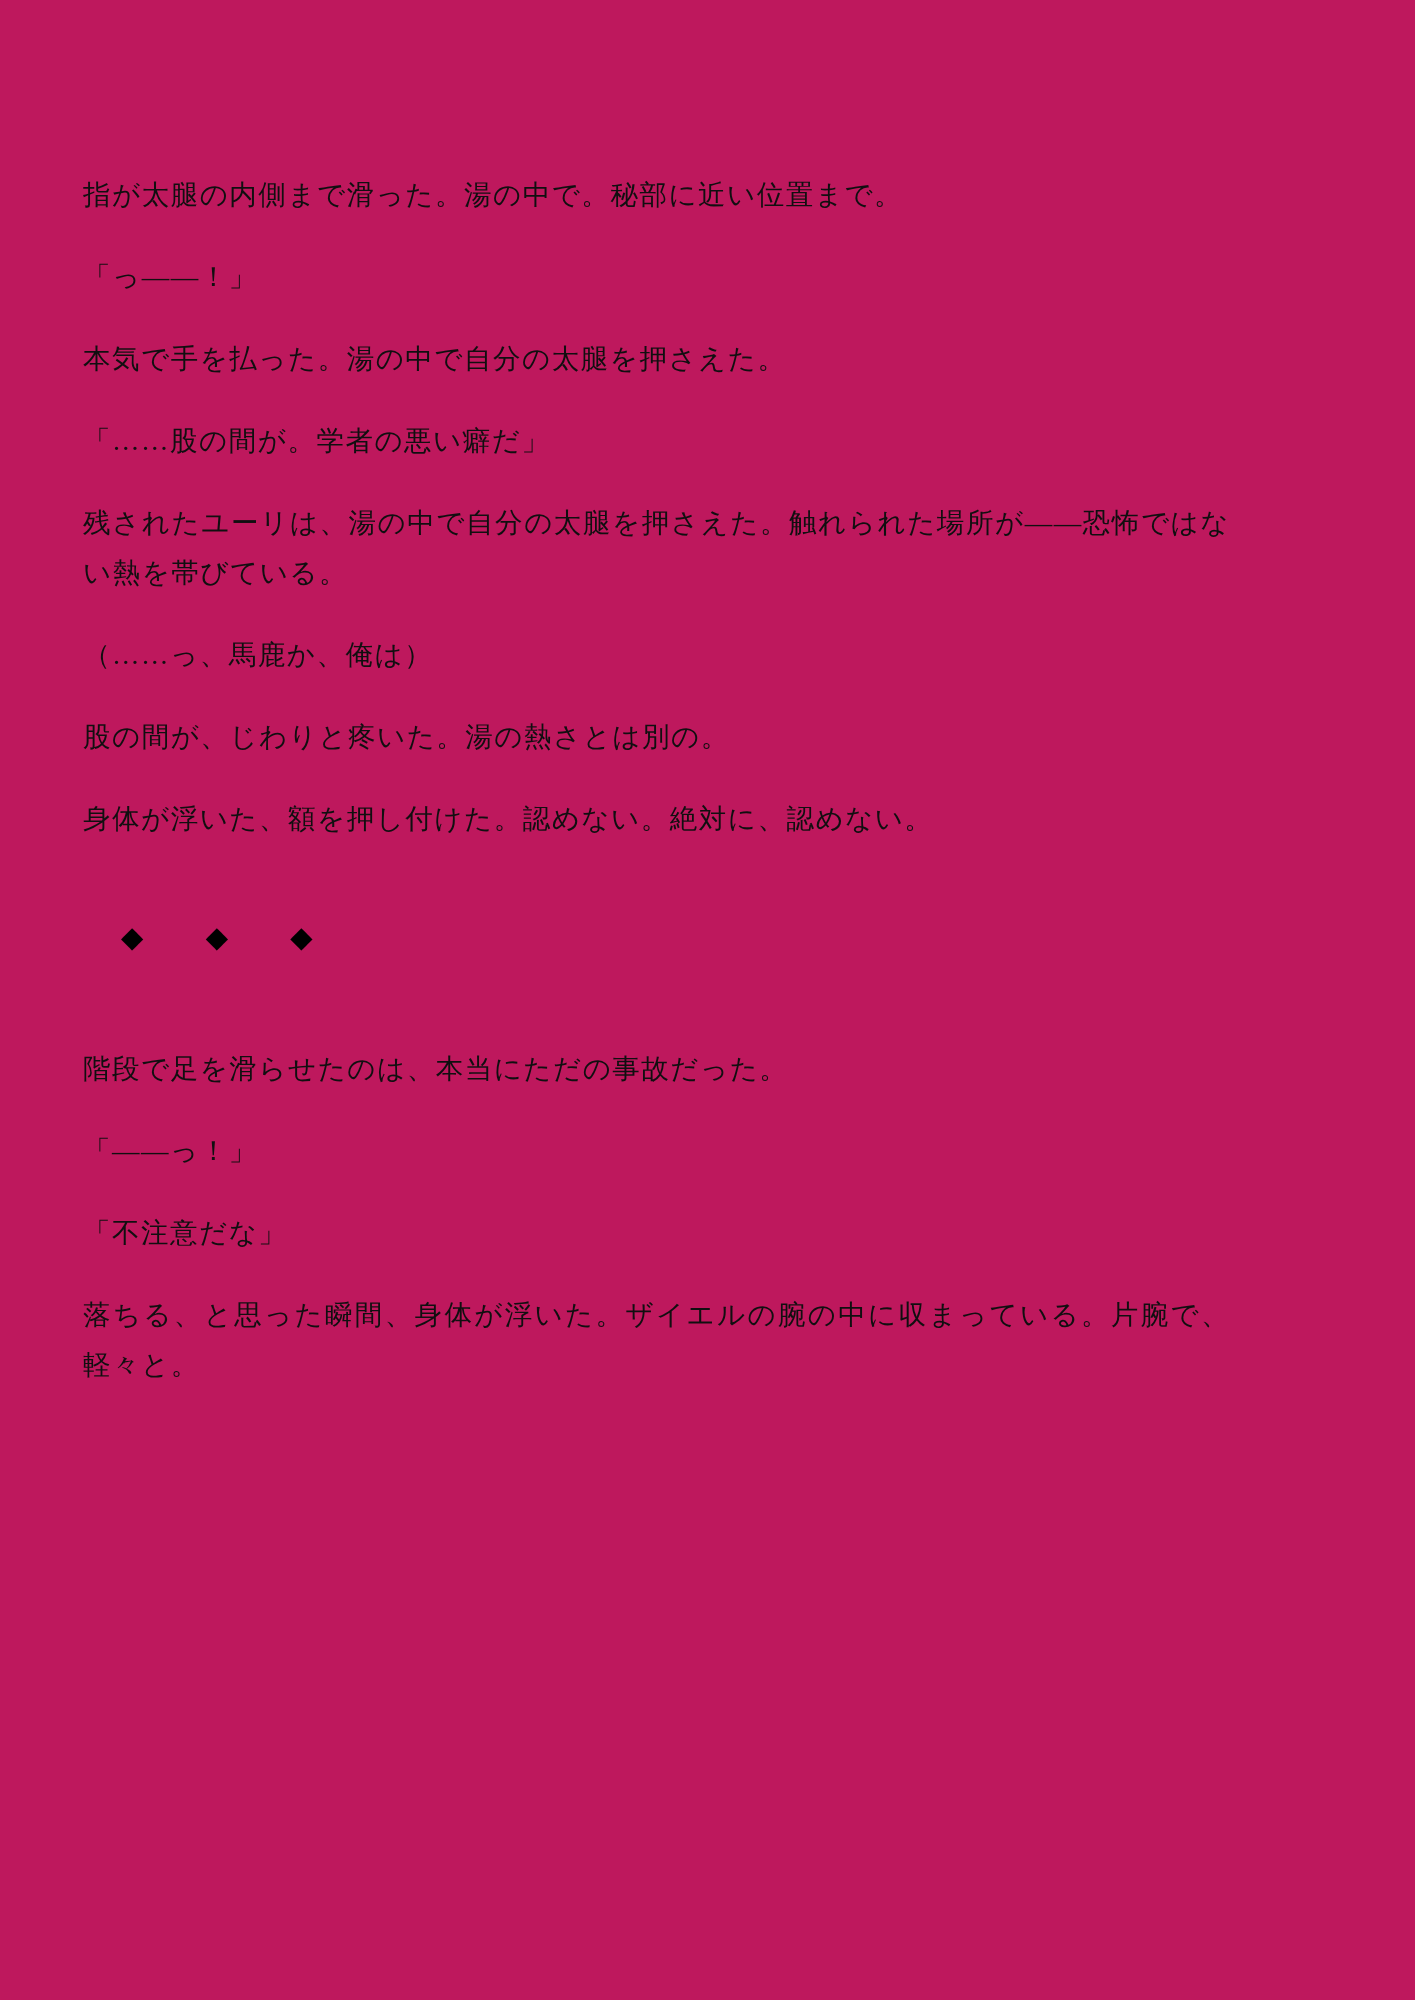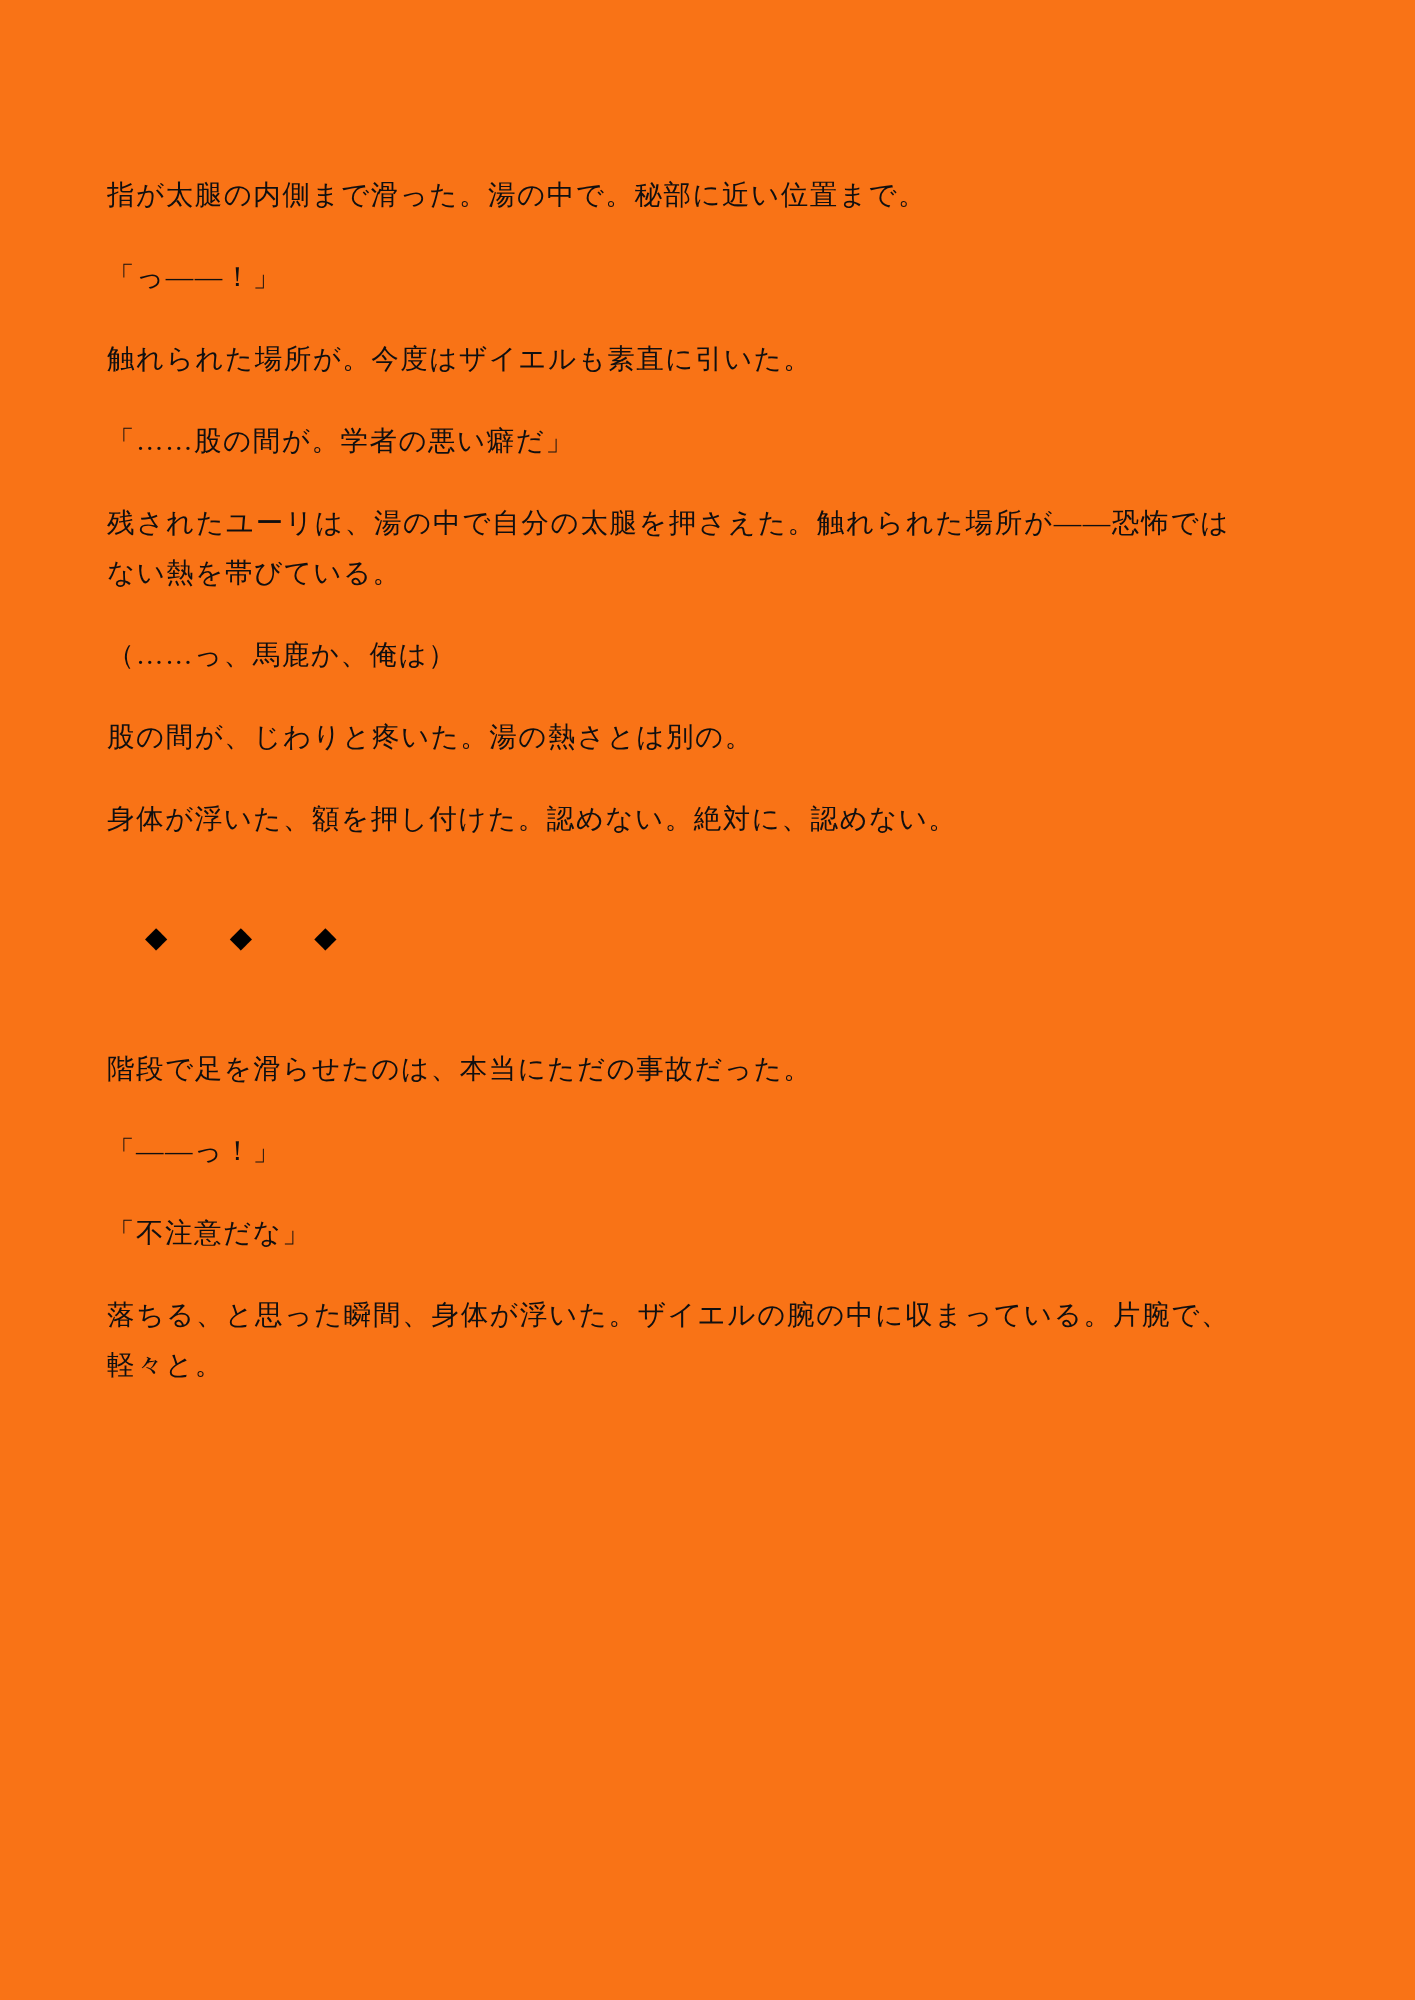--- a/index.html
+++ b/index.html
@@ -5,23 +5,23 @@
   html, body {
     margin: 0;
     padding: 0;
     background: #ffffff;
   }
   .page {
     position: relative;
     width: 1415px;
     height: 2000px;
     margin: 0 auto;
-    background: #f97316;
+    background: #be185d;
     box-sizing: border-box;
-    padding: 170px 185px 0 107px;
+    padding: 170px 185px 0 83px;
     font-family: "Liberation Serif", "DejaVu Serif", serif;
     color: #100f10;
   }
   .body-text {
     font-size: 27.5px;
     line-height: 1.85;
     letter-spacing: 0.055em;
   }
   .para {
     margin: 0 0 31px 0;
@@ -44,21 +44,21 @@
   }
 </style>
 </head>
 <body>
 
 <div class="page">
   <div class="body-text">
 
     <p class="para">指が太腿の内側まで滑った。湯の中で。秘部に近い位置まで。</p>
     <p class="para indent">「っ——！」</p>
-    <p class="para">触れられた場所が。今度はザイエルも素直に引いた。</p>
+    <p class="para">本気で手を払った。湯の中で自分の太腿を押さえた。</p>
     <p class="para indent">「……股の間が。学者の悪い癖だ」</p>
     <p class="para">残されたユーリは、湯の中で自分の太腿を押さえた。触れられた場所が——恐怖ではない熱を帯びている。</p>
     <p class="para indent">（……っ、馬鹿か、俺は）</p>
     <p class="para">股の間が、じわりと疼いた。湯の熱さとは別の。</p>
     <p class="para">身体が浮いた、額を押し付けた。認めない。絶対に、認めない。</p>
 
     <div class="scene-break">◆ ◆ ◆</div>
 
     <p class="para indent">階段で足を滑らせたのは、本当にただの事故だった。</p>
     <p class="para indent">「——っ！」</p>

